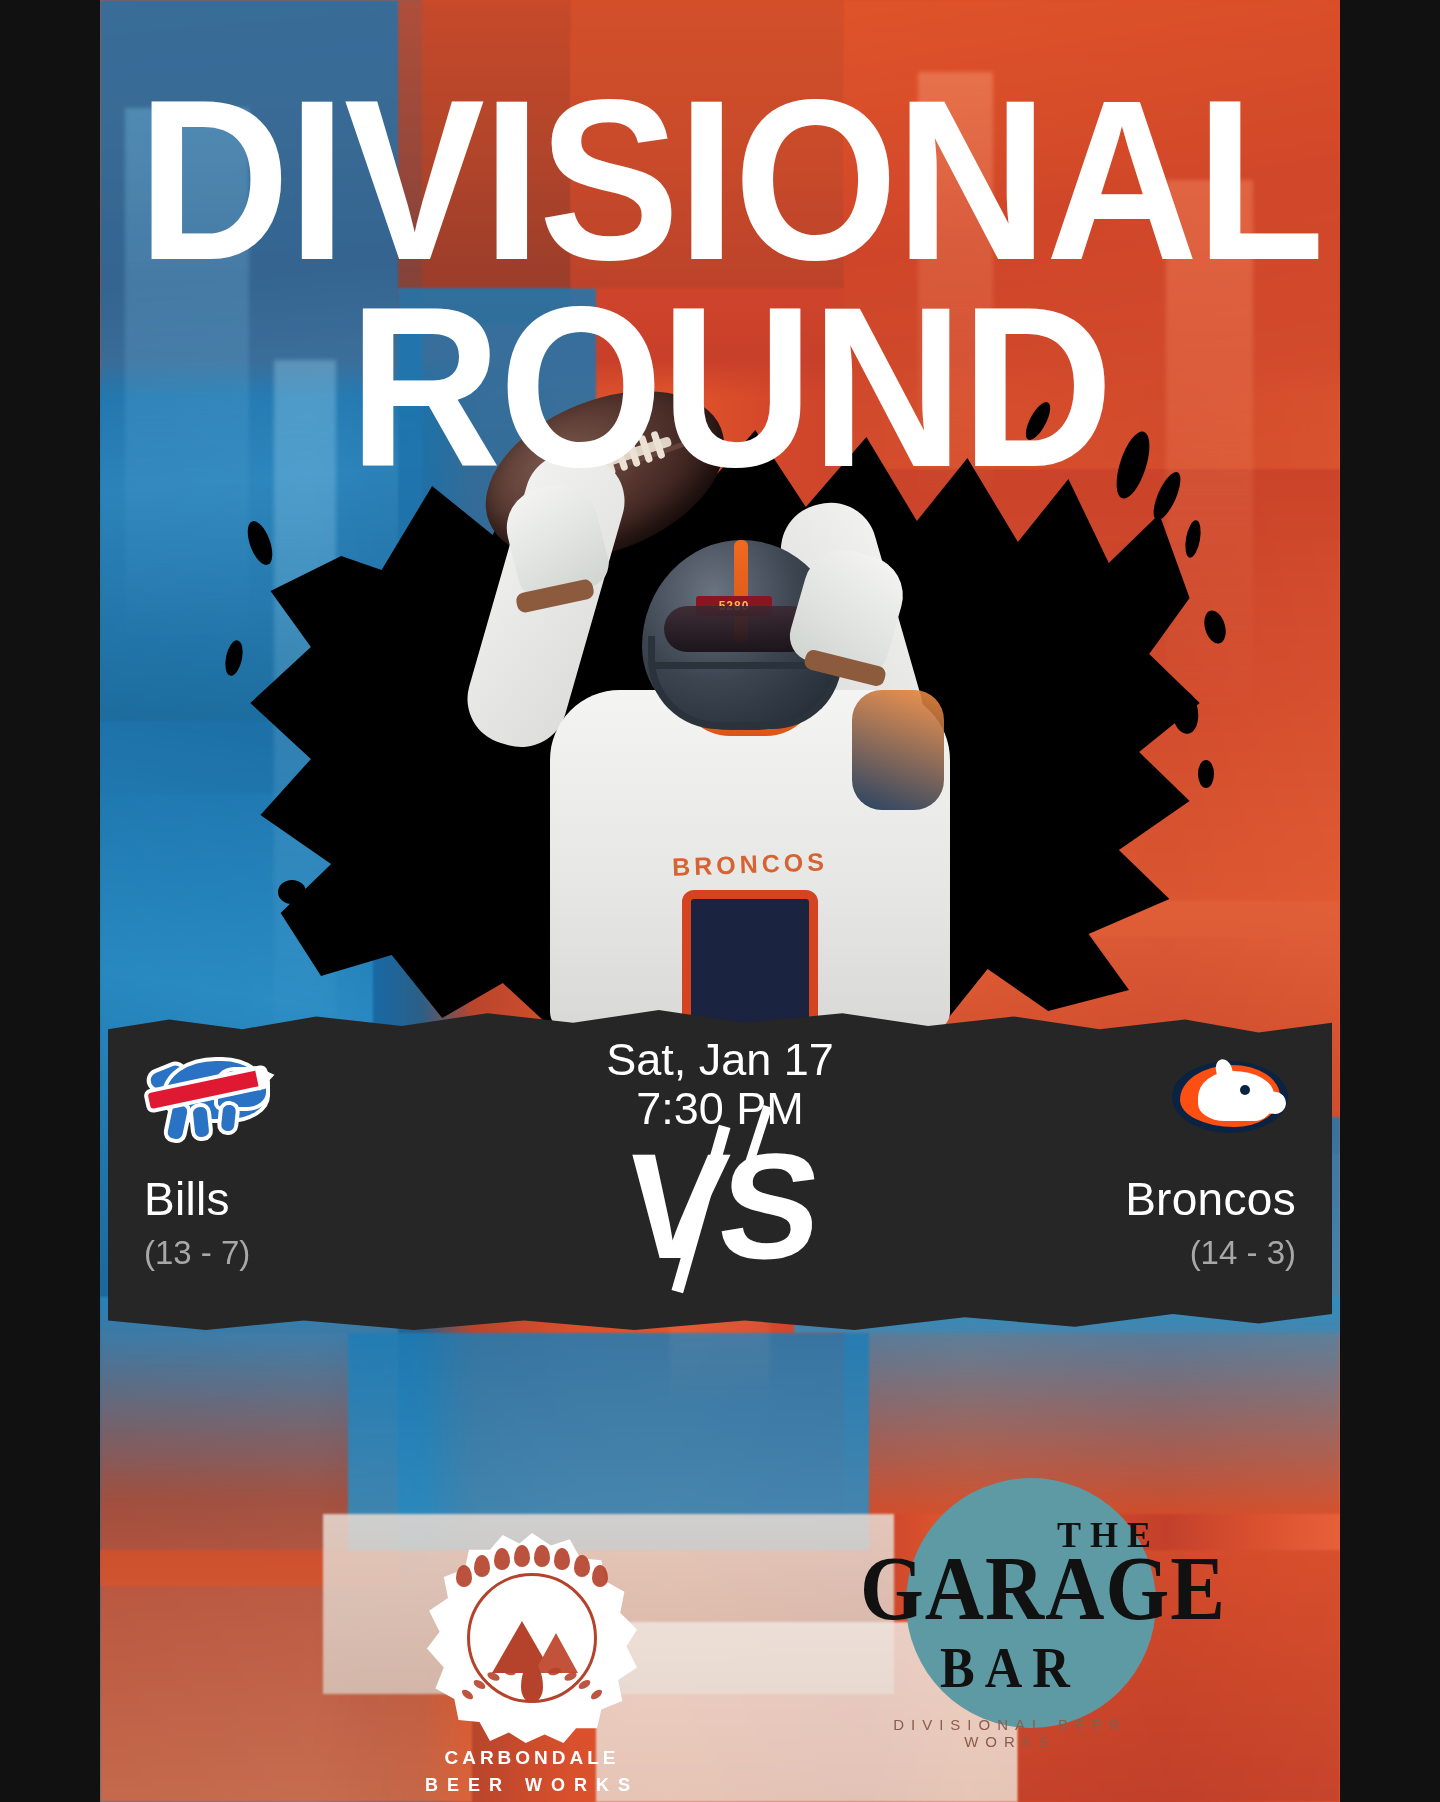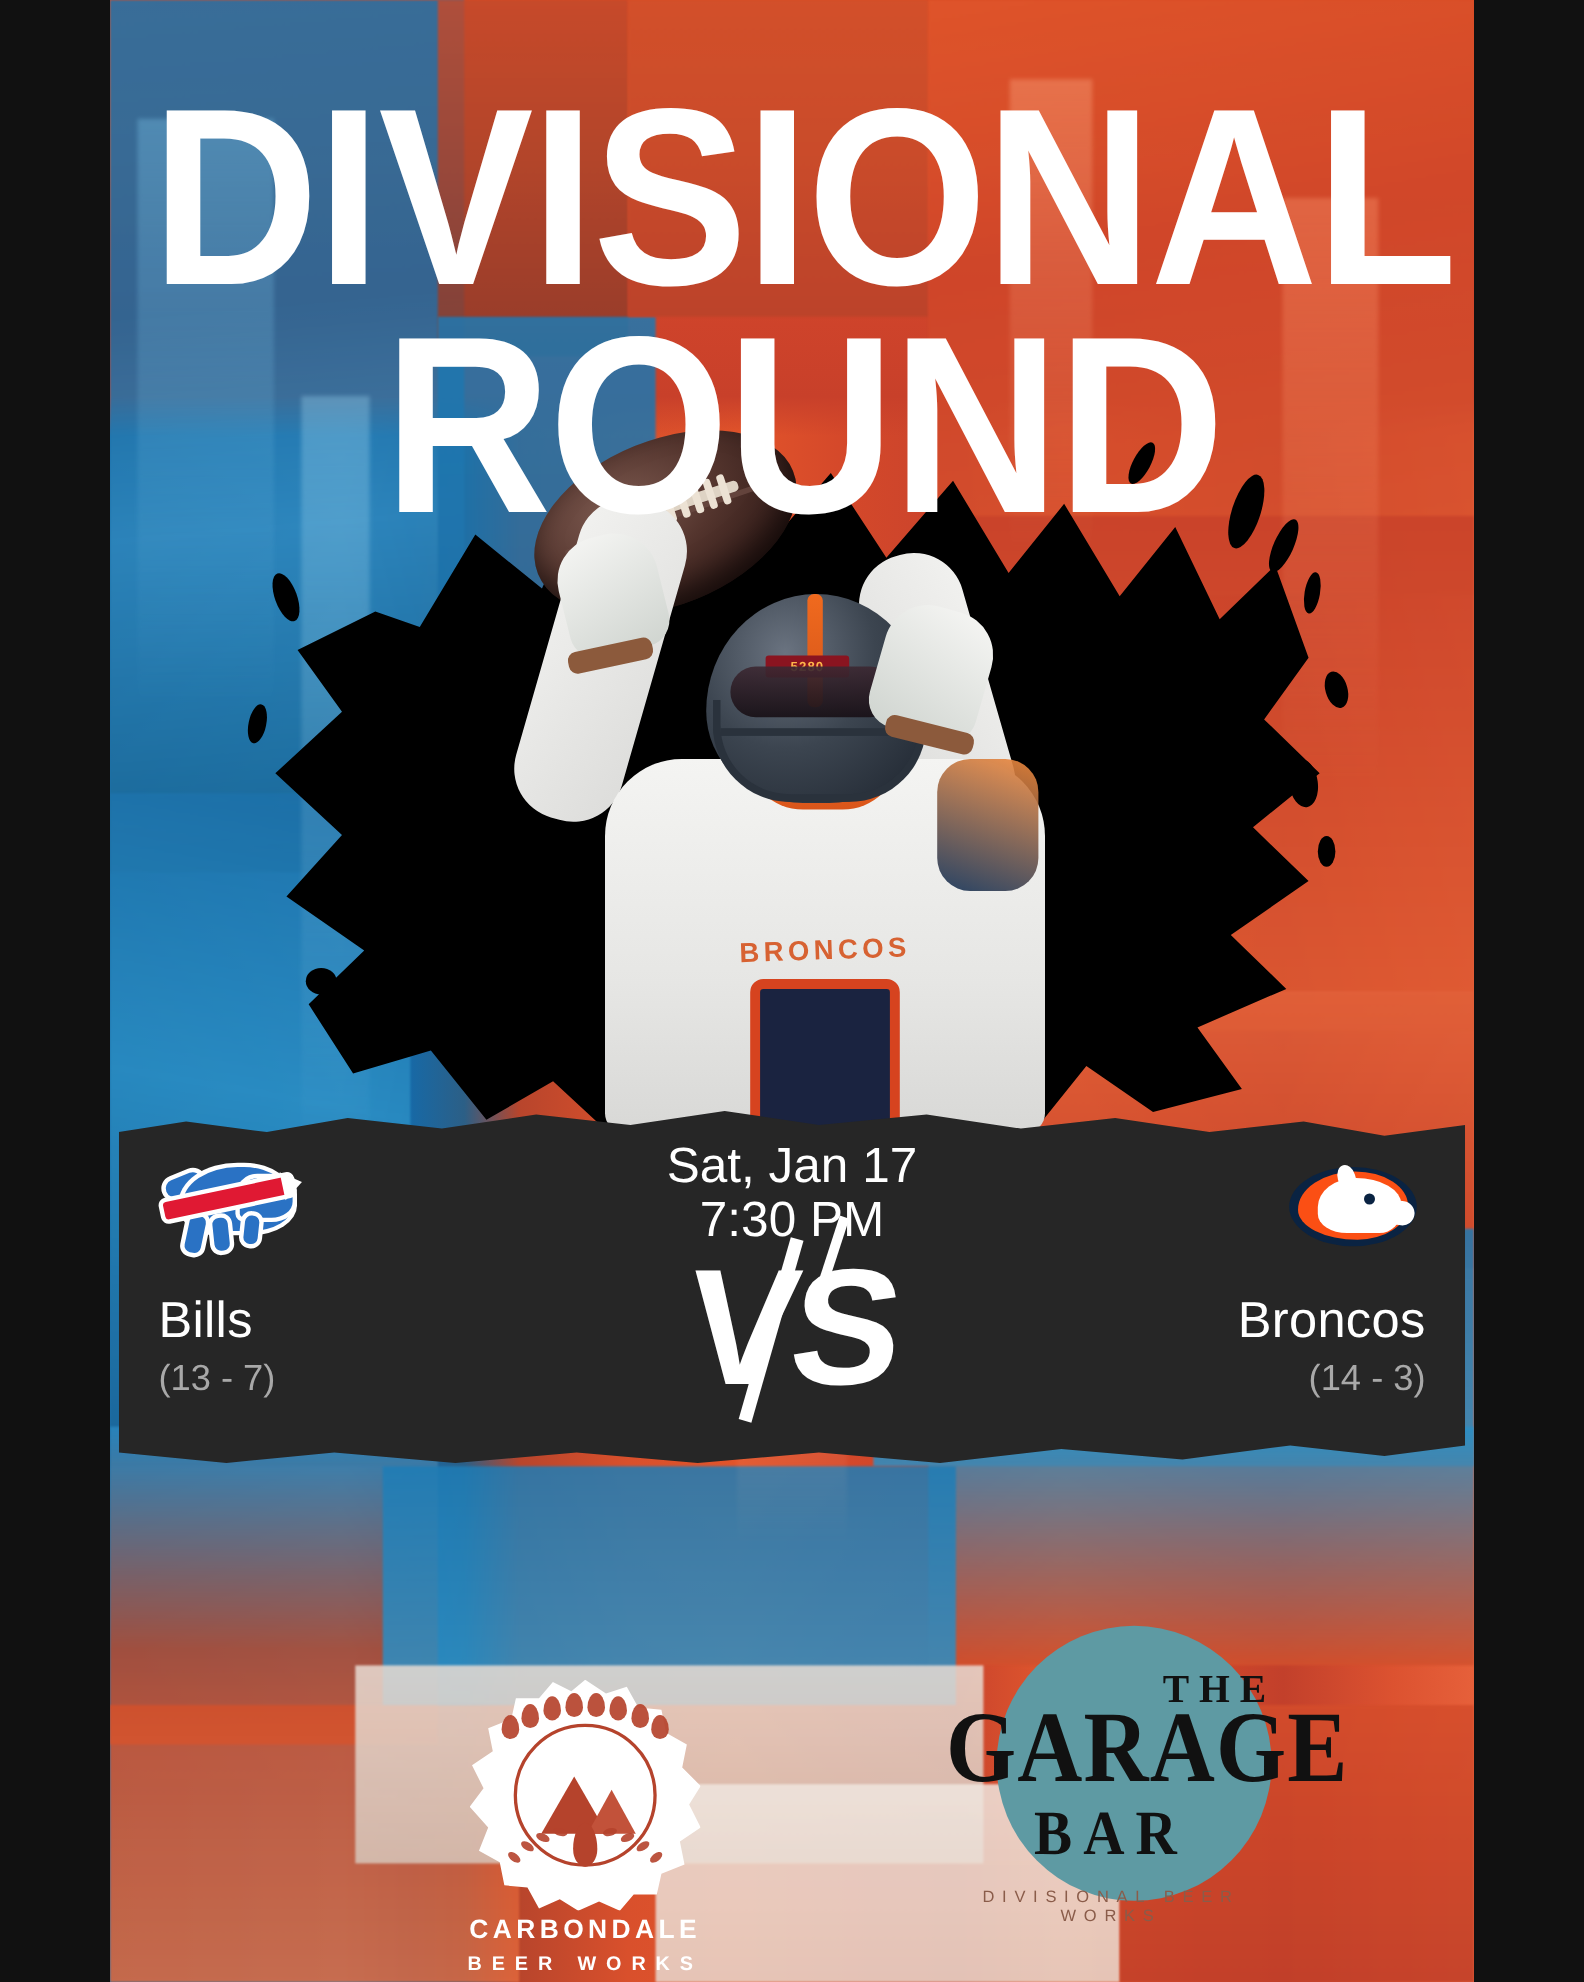--- a/index.html
+++ b/index.html
@@ -325,21 +325,21 @@
     border-radius:50% 50% 50% 50%/60% 60% 40% 40%;opacity:.92;
   }
   .cbw .laurel{
     position:absolute;left:50%;bottom:34px;transform:translateX(-50%);
     width:150px;height:44px;
   }
   .cbw .laurel b{
     position:absolute;width:13px;height:7px;background:#b5432c;
     border-radius:50%;opacity:.9;
   }
-  .cbw .n1{color:#fff;font-size:24px;font-weight:700;letter-spacing:4px;margin-top:4px;}
+  .cbw .n1{color:#fff;font-size:19px;font-weight:700;letter-spacing:4px;margin-top:4px;}
   .cbw .n2{color:#fff;font-size:18px;font-weight:700;letter-spacing:9px;margin-top:6px;}
 
   .gb{position:absolute;left:760px;bottom:24px;width:300px;height:300px;}
   .gb .circle{
     position:absolute;left:46px;top:0;width:250px;height:250px;
     background:#5e9aa3;border-radius:50%;
   }
   .gb .the{
     position:absolute;left:0;right:0;top:36px;text-align:right;
     font-family:"Liberation Serif",serif;font-weight:700;

